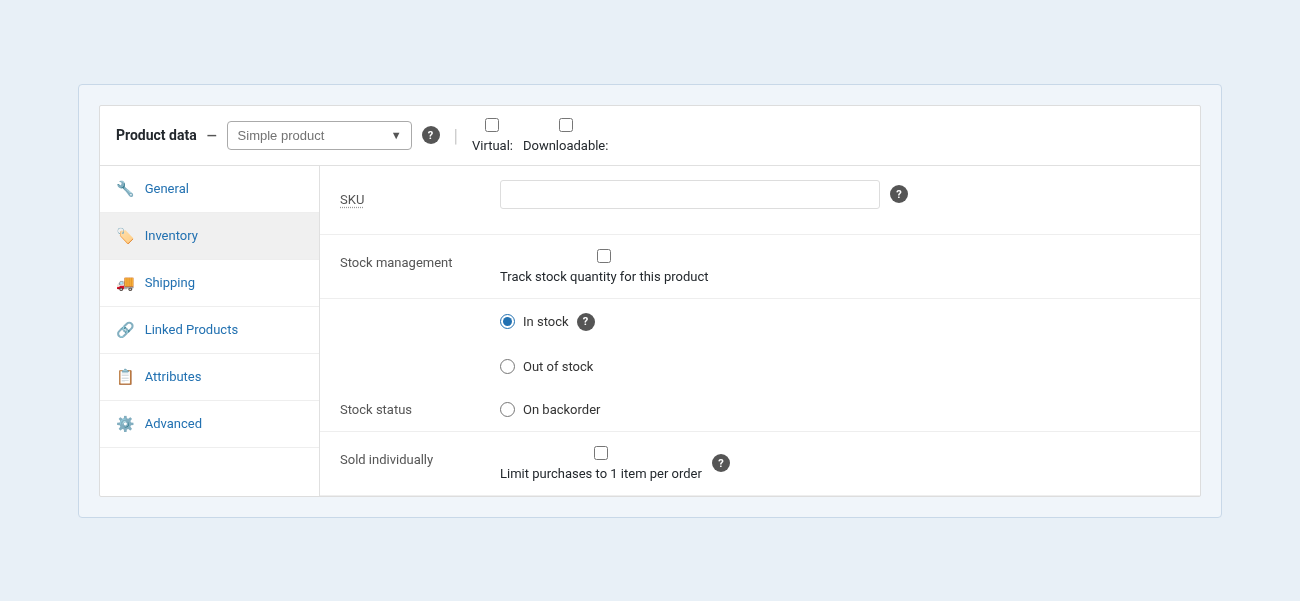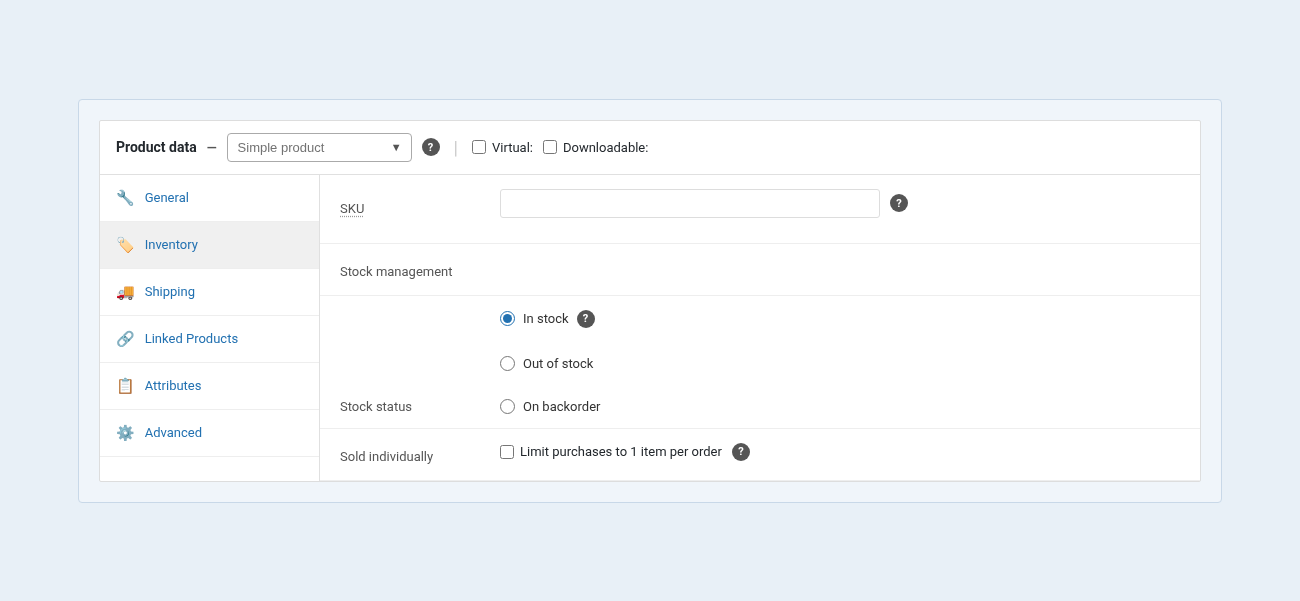--- a/index.html
+++ b/index.html
@@ -82,20 +82,21 @@
       font-size: 18px;
       margin: 0 4px;
     }
     .checkbox-label {
       display: flex;
       align-items: center;
       gap: 6px;
       font-size: 13px;
       color: #23282d;
       cursor: pointer;
+      flex-direction: column;
     }
     .checkbox-label input[type="checkbox"] {
       width: 14px;
       height: 14px;
       cursor: pointer;
     }
     
     .panel-body {
       display: flex;
     }
@@ -261,20 +262,26 @@
           <div class="field-content">
             <input type="text" class="sku-input" value="" style="">
             <div class="help-icon">?</div>
           </div>
         </div>
 
         <div class="field-row">
           <div class="field-label-wrapper">
             <span class="field-label">Stock management</span>
           </div>
+          <div class="field-content">
+            <label class="checkbox-label">
+              <input type="checkbox" style="">
+              <span>Track stock quantity for this product</span>
+            </label>
+          </div>
         </div>
 
         <div class="field-row" style="align-items:flex-end;">
           <div class="field-label-wrapper">
             <span class="field-label">Stock status</span>
           </div>
           <div class="field-content column">
             <label class="radio-option">
               <input type="radio" name="stock_status" checked="" style="">
               <span>In stock</span>

